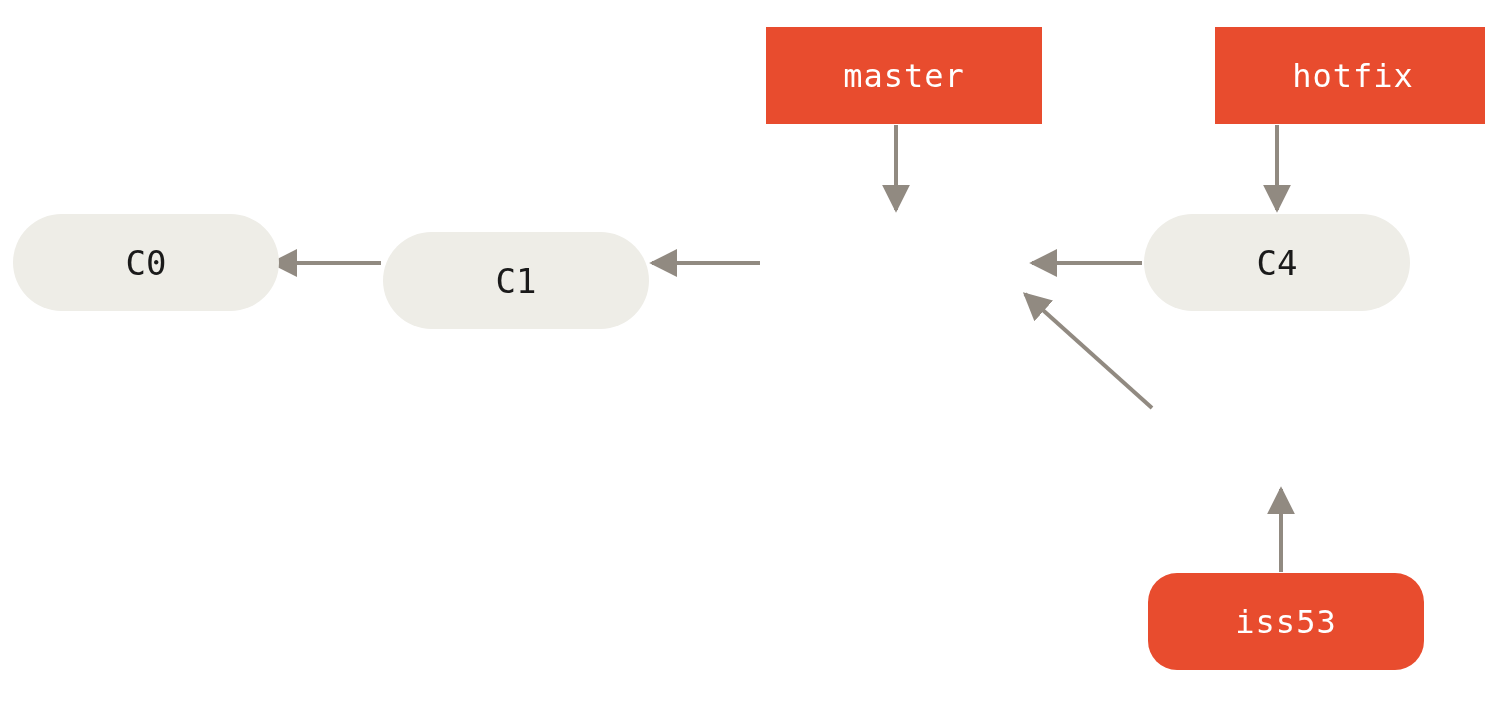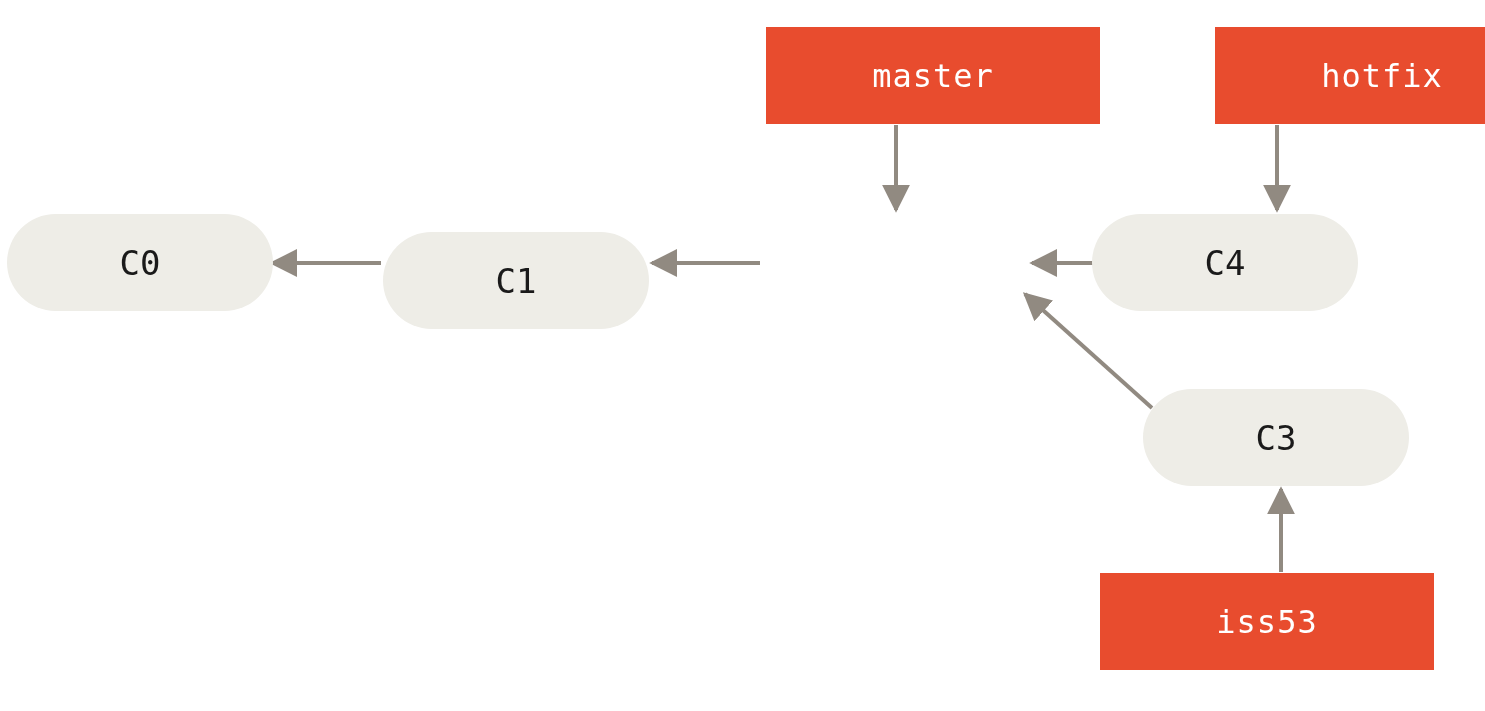--- a/index.html
+++ b/index.html
@@ -37,38 +37,38 @@
     background: var(--commit-pill);
     border-radius: 48.5px;
     display: flex;
     align-items: center;
     justify-content: center;
     font-size: 34px;
     color: var(--commit-text);
   }
   .branch {
     position: absolute;
-    width: 334px;
+    width: 276px;
     height: 97px;
     background: var(--branch-box);
     display: flex;
     align-items: center;
     justify-content: center;
     font-size: 32px;
     color: var(--branch-text);
     letter-spacing: 1px;
   }
-  .commit-c0 { left: 7px;    top: 214px; }
+  .commit-c0 { left: 13px;    top: 214px; }
   .commit-c1 { left: 383px;  top: 232px; }
   .commit-c2 { left: 762px;  top: 213px; }
-  .commit-c4 { left: 1092px; top: 214px; }
+  .commit-c4 { left: 1144px; top: 214px; }
   .commit-c3 { left: 1143px; top: 389px; }
   .branch-master { left: 766px;  top: 27px; }
   .branch-hotfix { left: 1215px; top: 27px; }
-  .branch-iss53  { left: 1100px; top: 573px; }
+  .branch-iss53  { left: 1148px; top: 573px; border-radius: 29px; }
 </style>
 </head>
 <body>
 
 <div class="canvas">
 
   <svg class="arrow-layer" viewBox="0 0 1485 711">
     <defs>
       <marker id="arrowhead" viewBox="0 0 10 10" refX="9" refY="5" markerWidth="7" markerHeight="7" orient="auto">
         <path class="arrowhead-shape" d="M0,0 L10,5 L0,10 Z"></path>
@@ -82,23 +82,20 @@
     <line x1="1277" y1="125" x2="1277" y2="210" marker-end="url(#arrowhead)"></line>
     <line x1="1281" y1="572" x2="1281" y2="489" marker-end="url(#arrowhead)"></line>
   </svg>
 
   <div class="commit commit-c0">
     <span>C0</span>
   </div>
   <div class="commit commit-c1">
     <span>C1</span>
   </div>
-  <div class="commit commit-c3">
-    <span>C3</span>
-  </div>
   <div class="commit commit-c4">
     <span>C4</span>
   </div>
 
   <div class="branch branch-master">
     <span>master</span>
   </div>
   <div class="branch branch-hotfix">
     <span>hotfix</span>
   </div>

